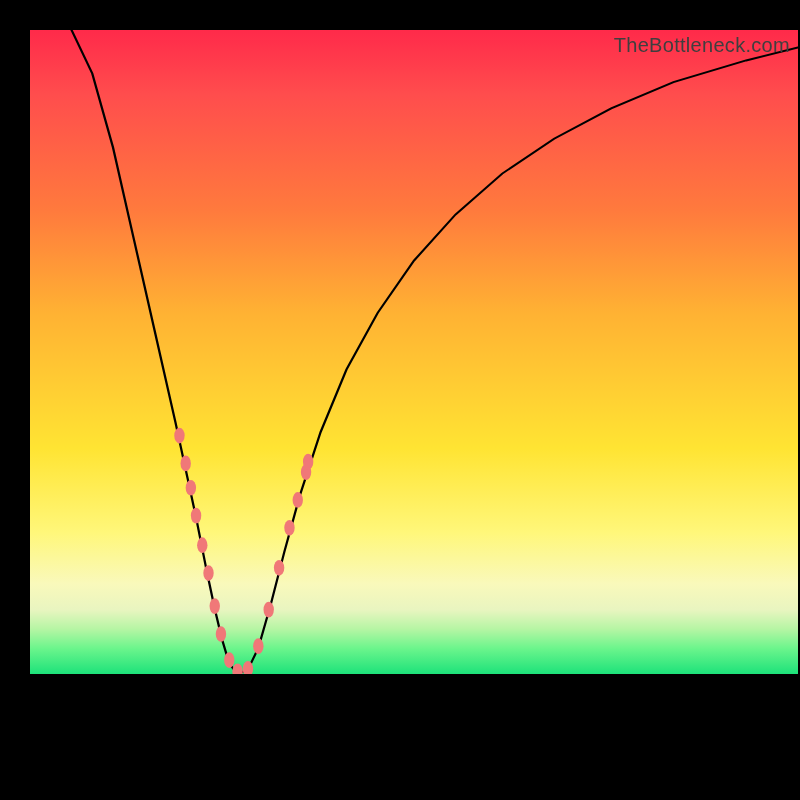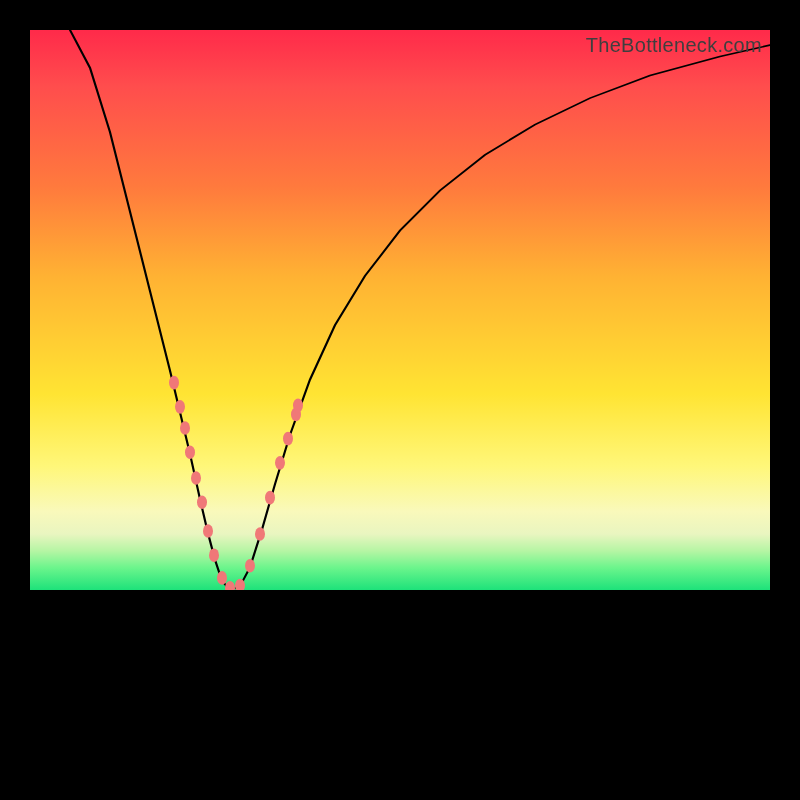--- a/index.html
+++ b/index.html
@@ -8,22 +8,23 @@
     width: 800px;
     height: 800px;
     background: #000000;
     overflow: hidden;
   }
   .frame {
     position: absolute;
     left: 30px;
     top: 30px;
     width: 740px;
-    height: 560px;
+    height: 644px;
     overflow: hidden;
+    padding-left: 28px;
   }
   .gradient {
     position: absolute;
     left: 0;
     top: 0;
     width: 100%;
     height: 100%;
     background: linear-gradient(
       to bottom,
       #ff2a4a 0%,

